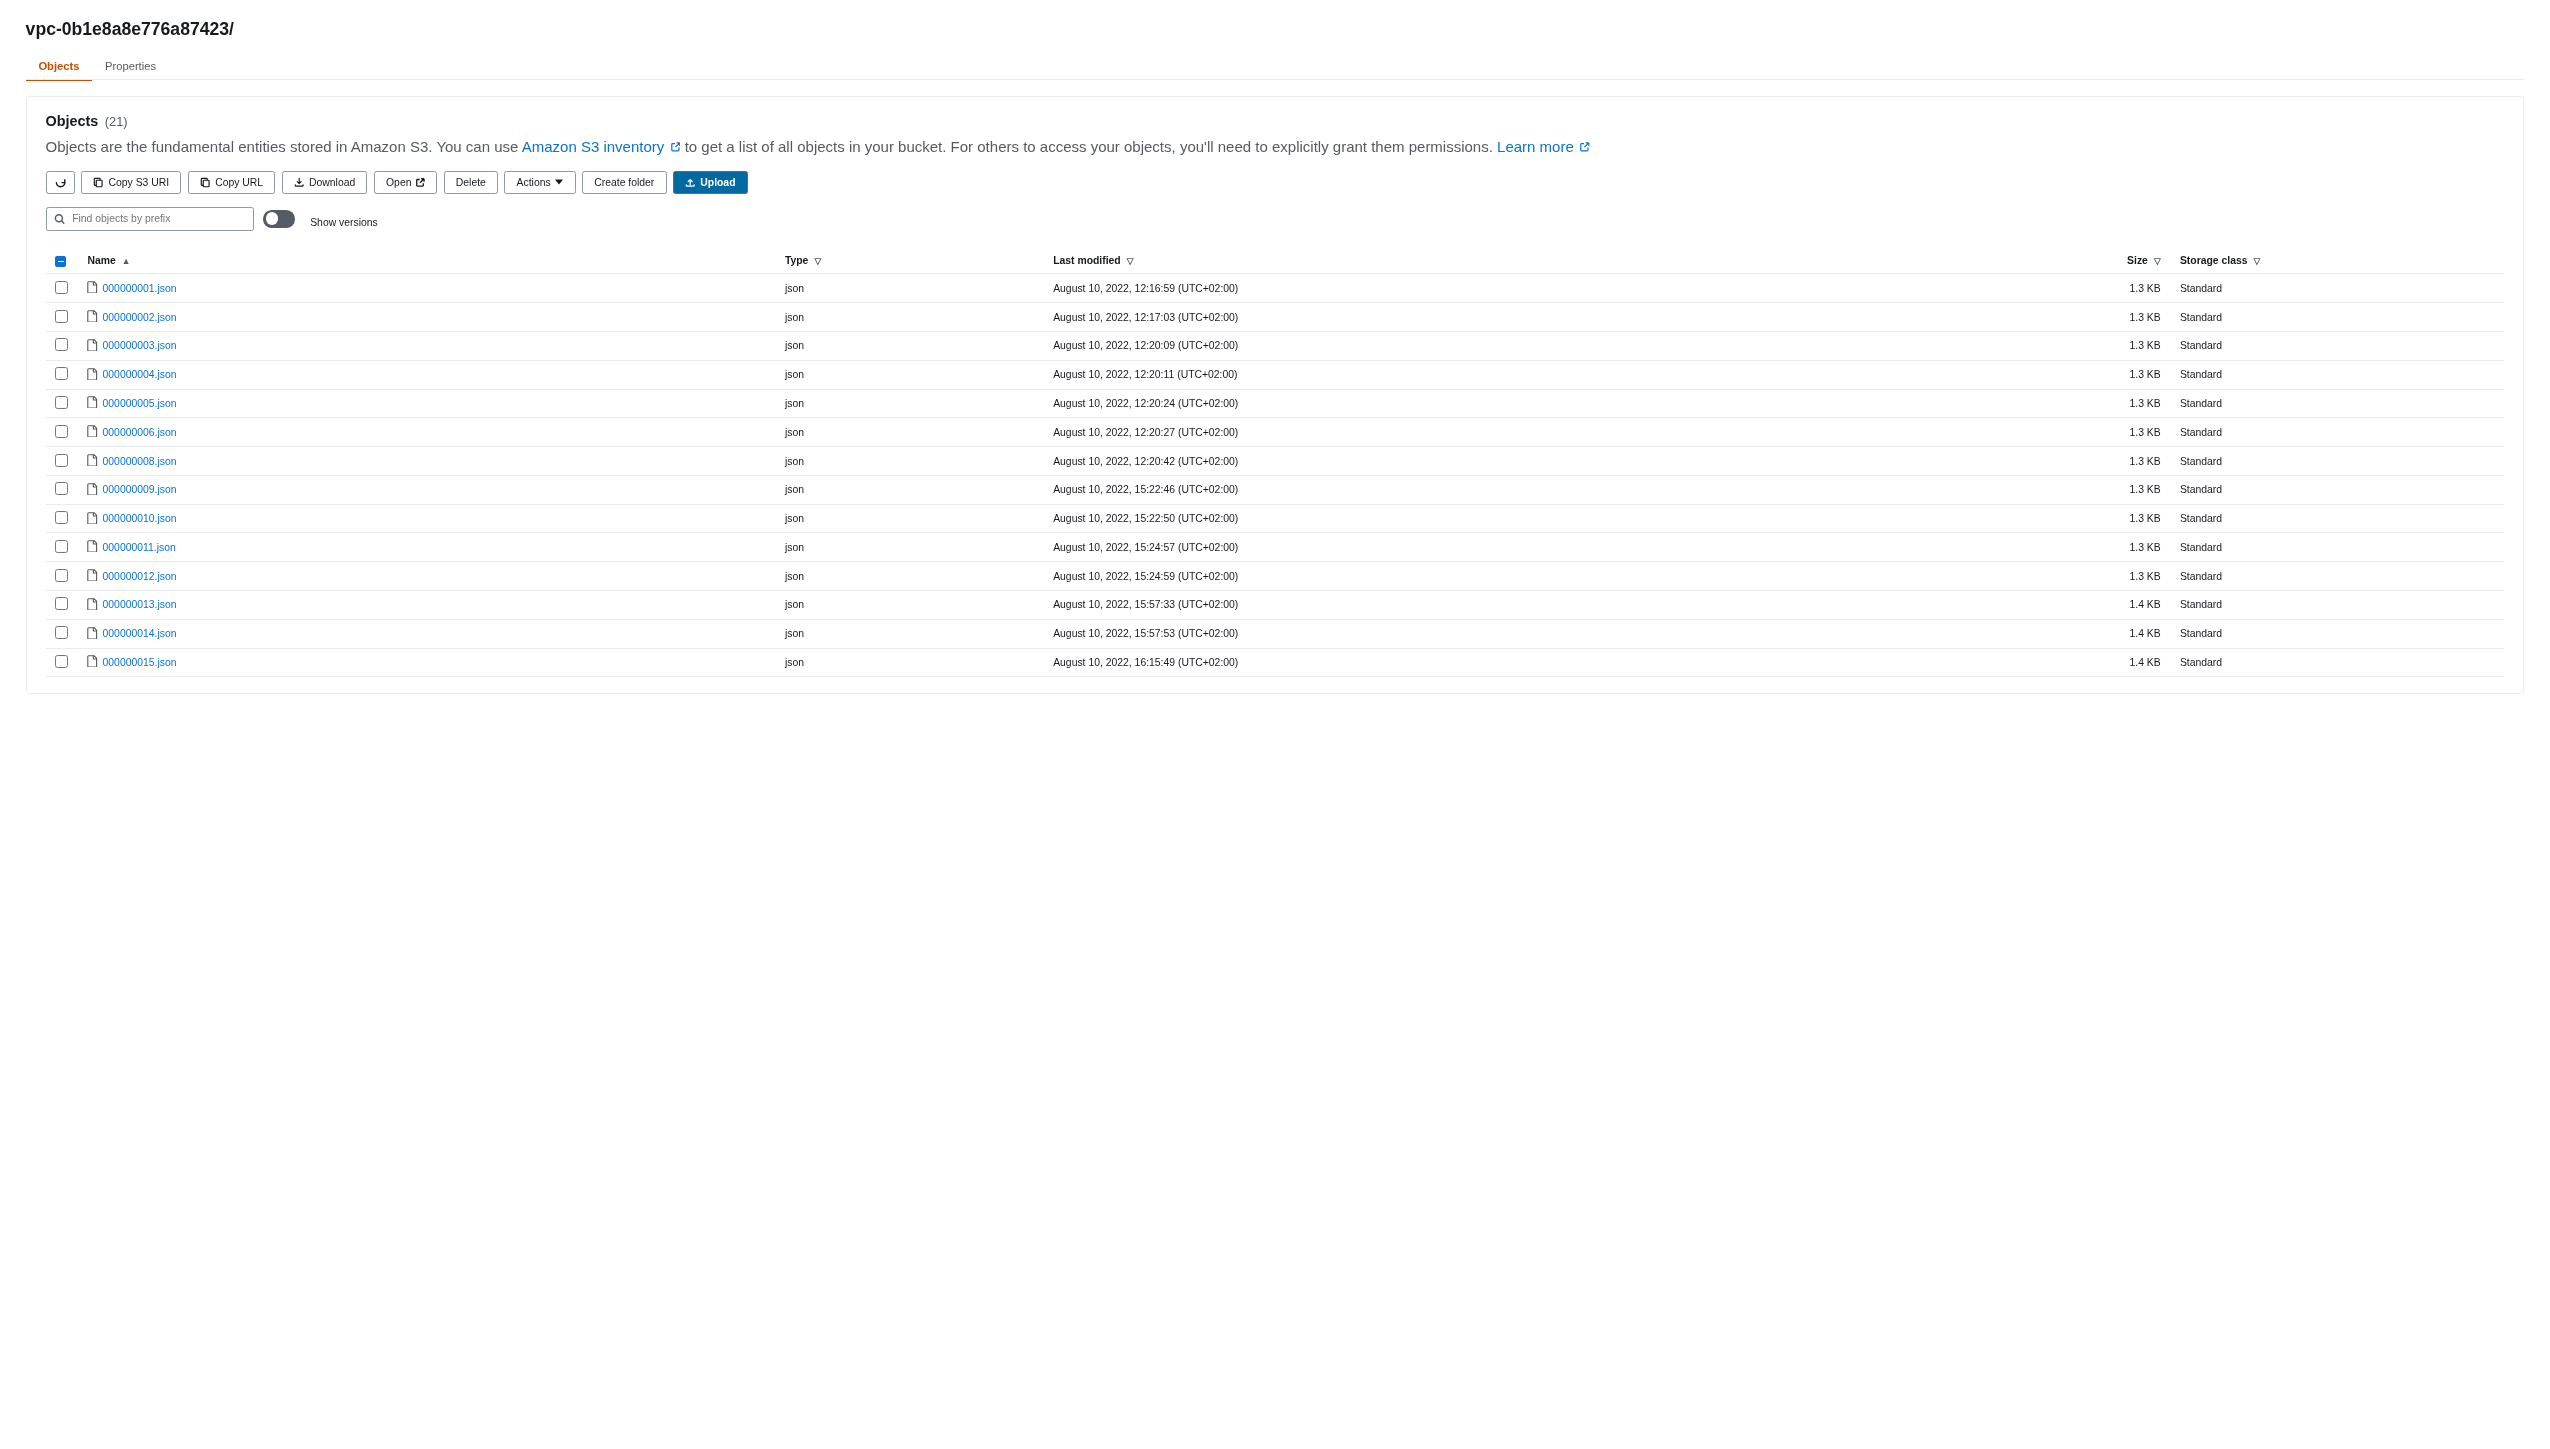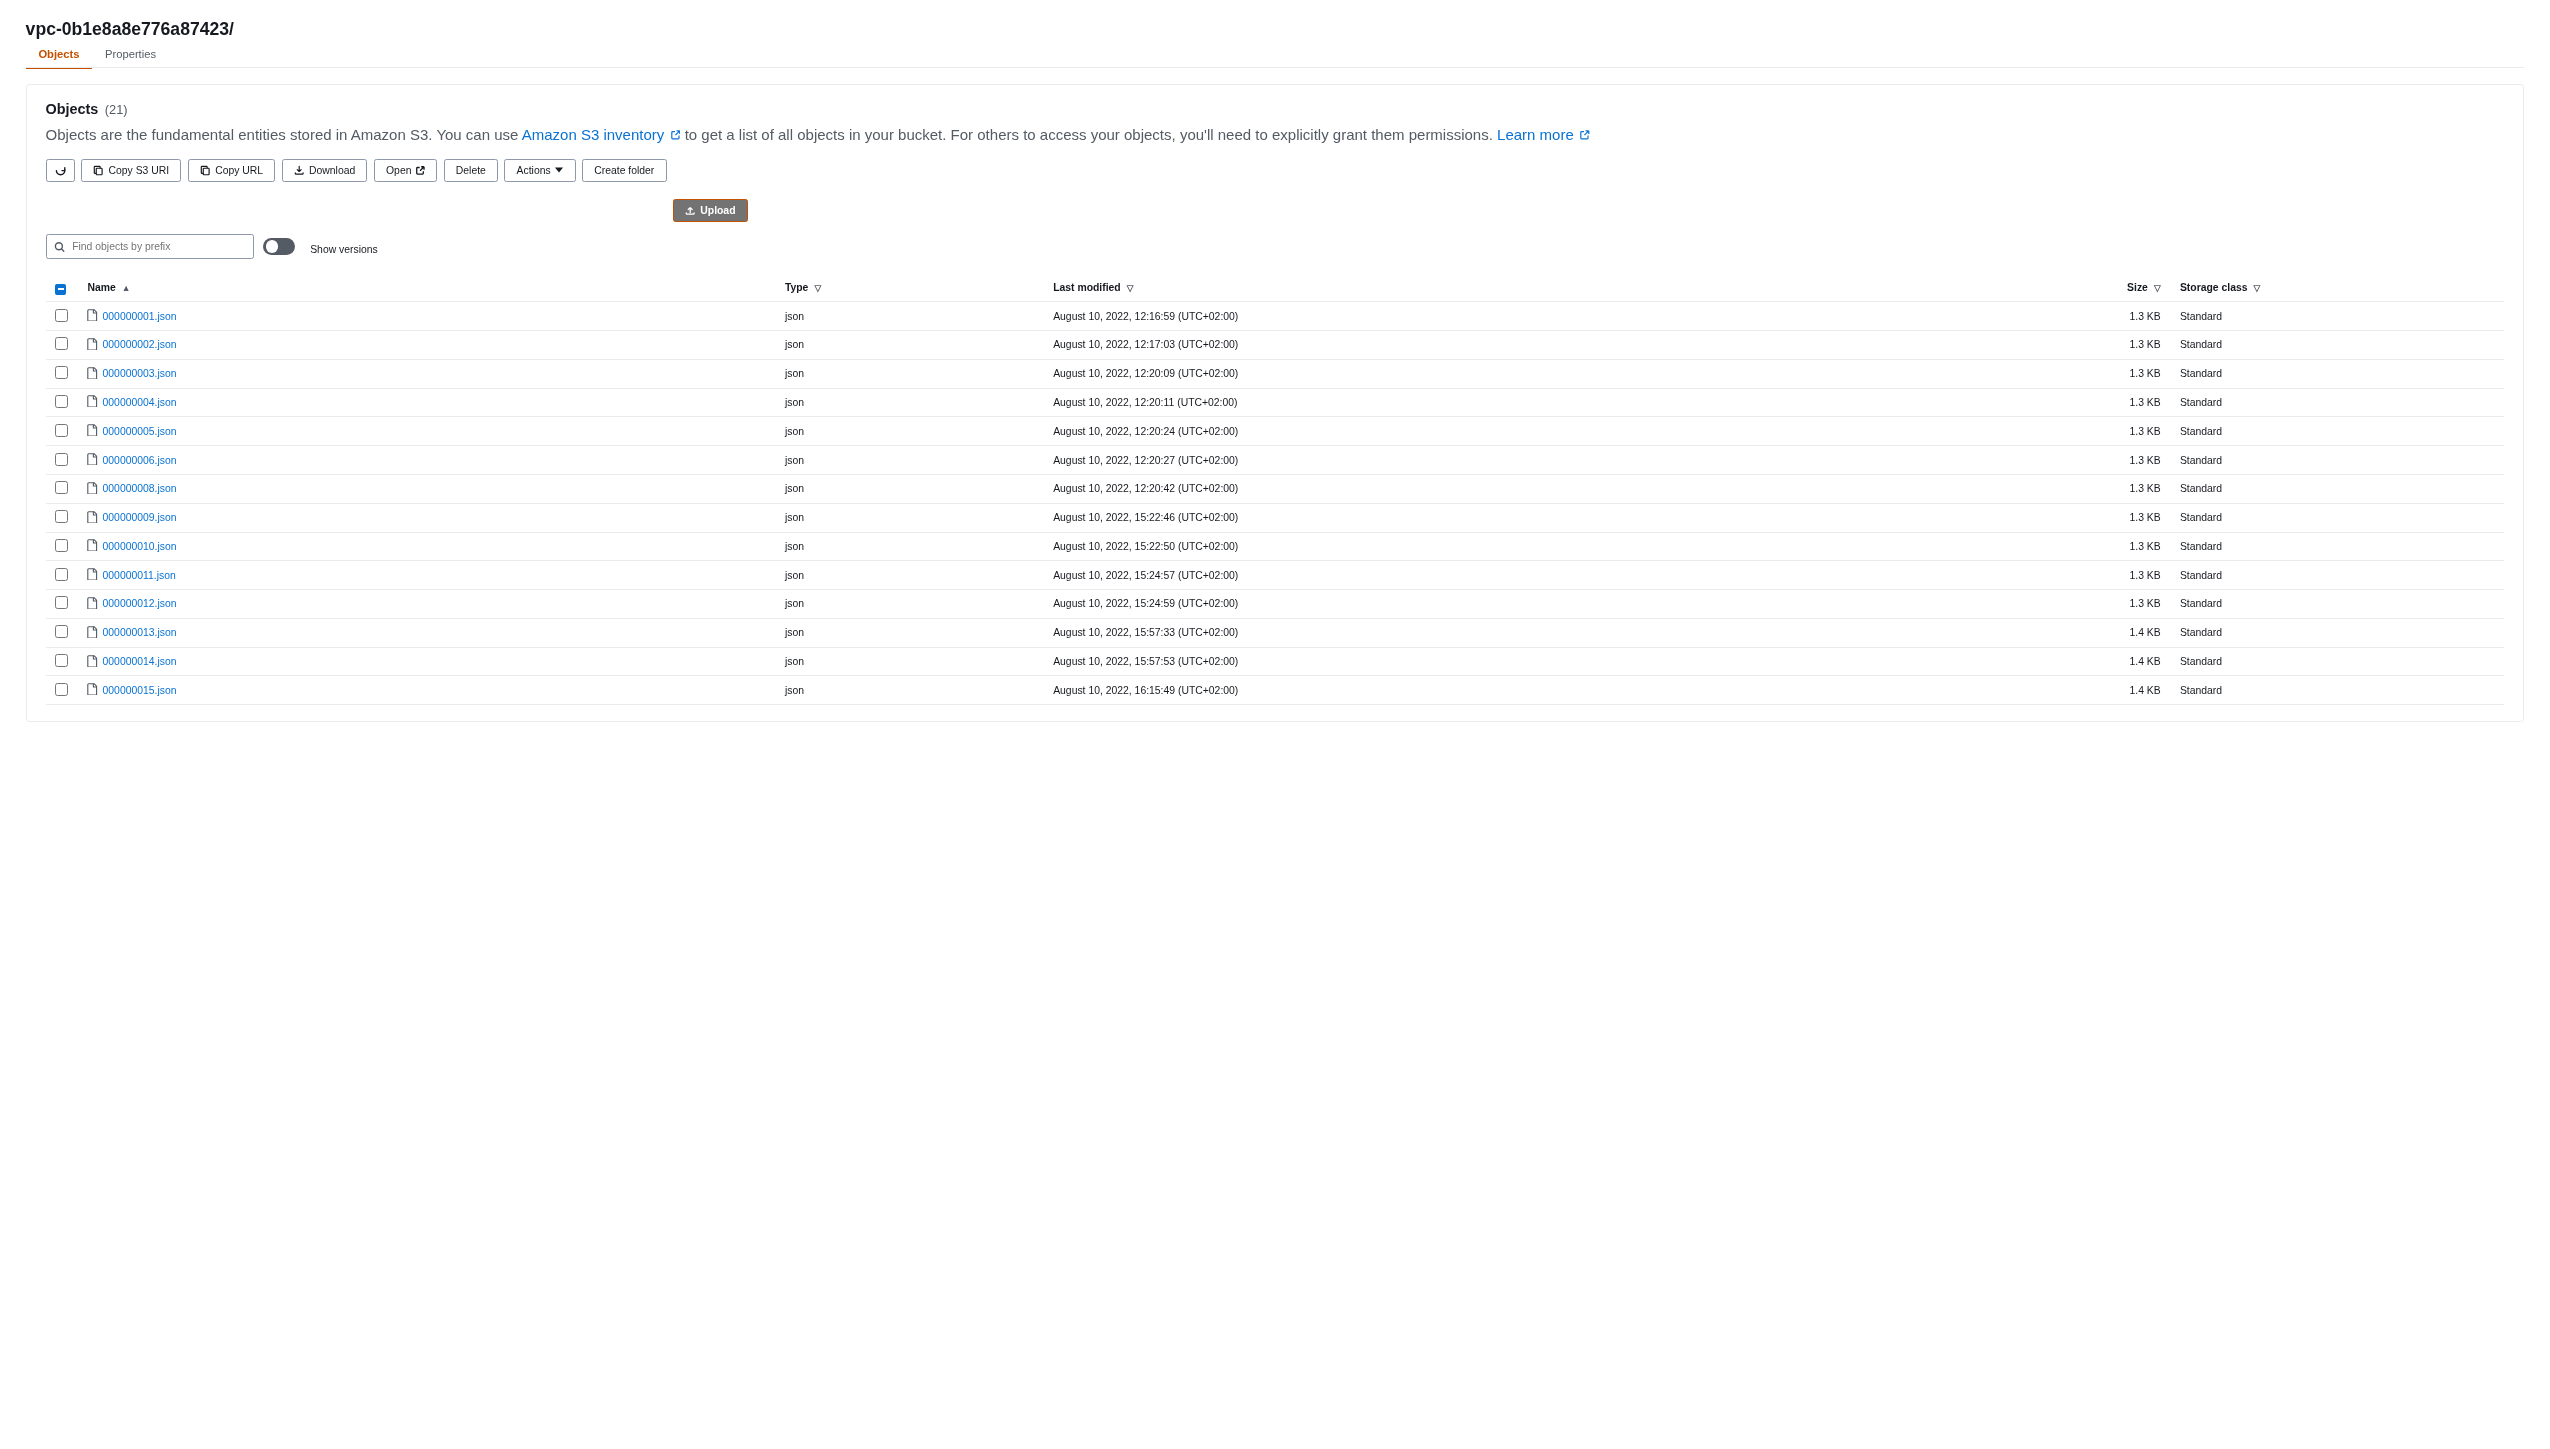--- a/index.html
+++ b/index.html
@@ -11,21 +11,21 @@
     }
     .page-container {
       background: #fff;
       min-height: 100vh;
       padding: 19px 25.6px;
     }
     .page-title {
       font-size: 17.6px;
       font-weight: 700;
       color: #16191f;
-      margin-bottom: 0;
+      margin-bottom: 12px;
     }
     .tabs {
       display: flex;
       border-bottom: 1.6px solid #e9ebed;
       margin-bottom: 0;
     }
     .tab {
       padding: 8px 12.8px;
       cursor: pointer;
       font-size: 11.2px;
@@ -92,25 +92,24 @@
       background: #fff;
       cursor: pointer;
       font-size: 10.4px;
       color: #16191f;
       white-space: nowrap;
     }
     .btn-icon-only {
       padding: 4.8px 8px;
     }
     .btn-primary {
-      background: #737373;
+      background: #0369a1;
       border-color: #c45000;
       color: #fff;
       font-weight: 600;
-      margin-top: 40px;
     }
     .search-bar {
       display: flex;
       align-items: center;
       gap: 9.6px;
       margin-bottom: 16px;
     }
     .search-input-wrap {
       position: relative;
       width: 208px;

